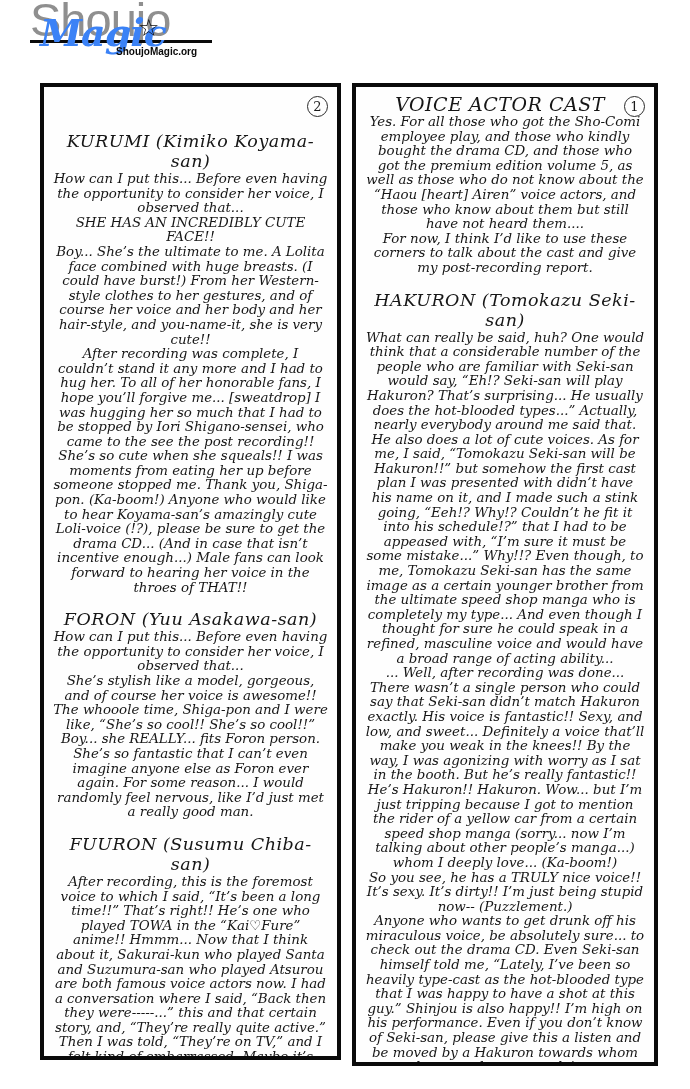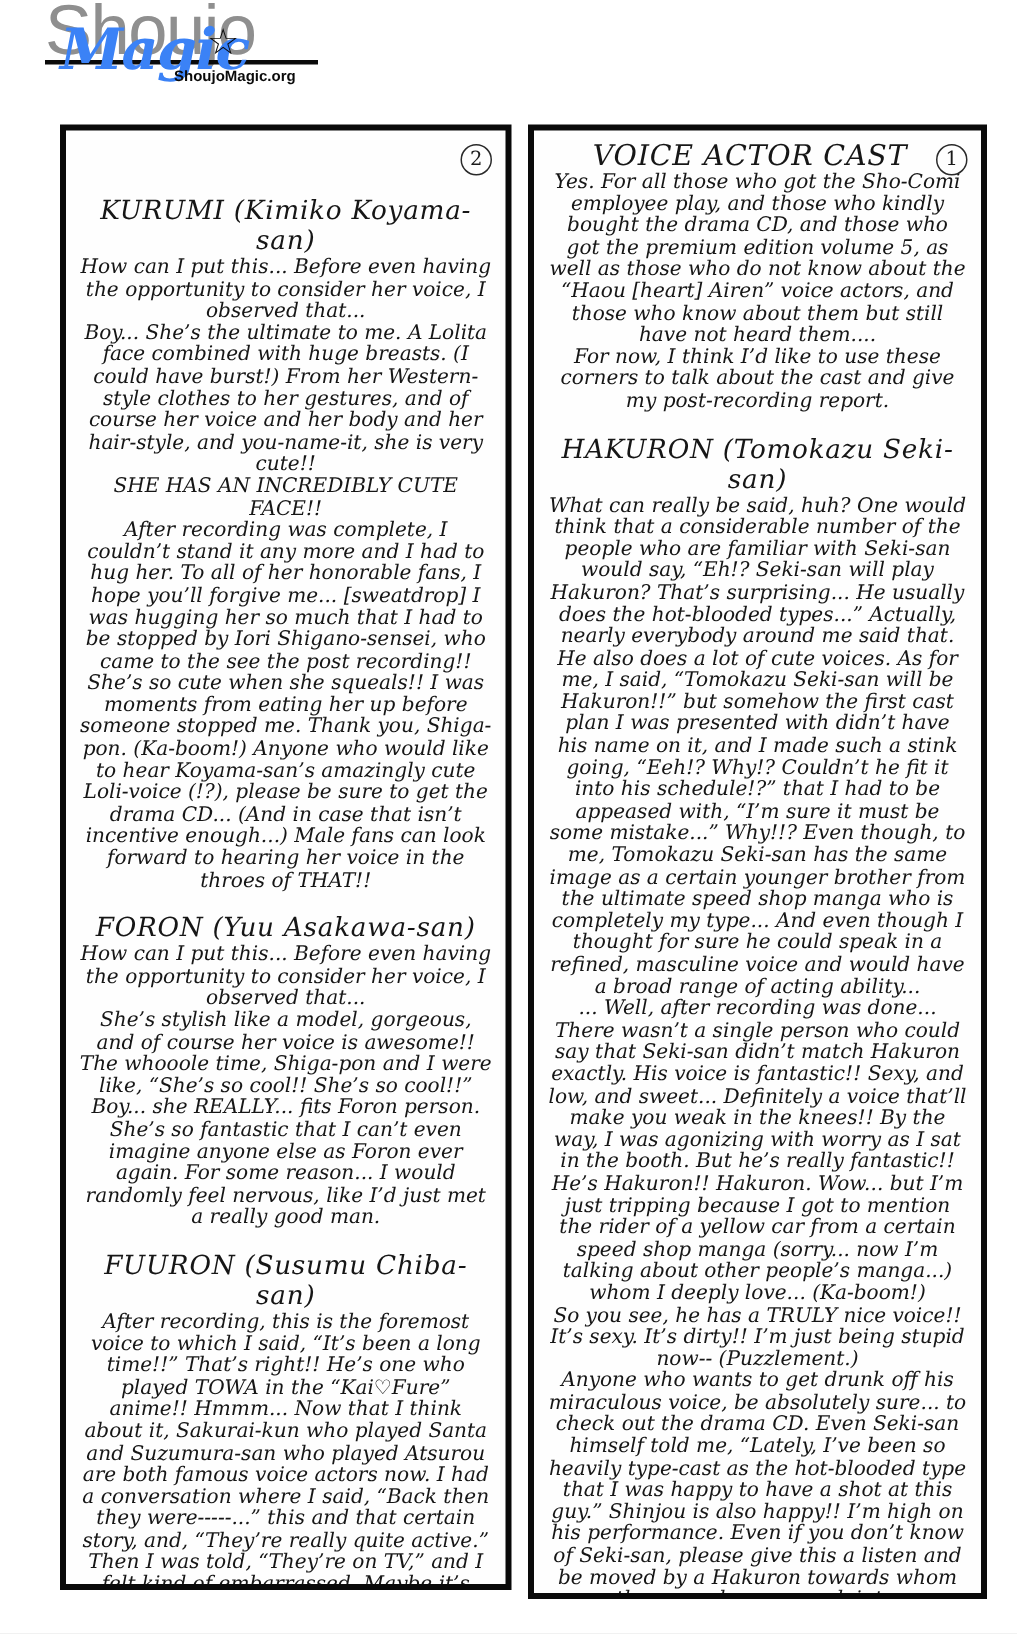--- a/index.html
+++ b/index.html
@@ -100,22 +100,22 @@
   <div class="panel panel-left">
     <div class="circle-num">
       <span>2</span>
     </div>
 
     <div class="body-copy">
 
       <div class="section section-first-left">
         <div class="section-heading">KURUMI (Kimiko Koyama-san)</div>
         <p>How can I put this... Before even having the opportunity to consider her voice, I observed that...</p>
+        <p>SHE HAS AN INCREDIBLY CUTE FACE!!</p>
         <p>Boy... She’s the ultimate to me. A Lolita face combined with huge breasts. (I could have burst!) From her Western-style clothes to her gestures, and of course her voice and her body and her hair-style, and you-name-it, she is very cute!!</p>
-        <p>SHE HAS AN INCREDIBLY CUTE FACE!!</p>
         <p>After recording was complete, I couldn’t stand it any more and I had to hug her. To all of her honorable fans, I hope you’ll forgive me... [sweatdrop] I was hugging her so much that I had to be stopped by Iori Shigano-sensei, who came to the see the post recording!! She’s so cute when she squeals!! I was moments from eating her up before someone stopped me. Thank you, Shiga-pon. (Ka-boom!) Anyone who would like to hear Koyama-san’s amazingly cute Loli-voice (!?), please be sure to get the drama CD... (And in case that isn’t incentive enough...) Male fans can look forward to hearing her voice in the throes of THAT!!</p>
       </div>
 
       <div class="section">
         <div class="section-heading">FORON (Yuu Asakawa-san)</div>
         <p>How can I put this... Before even having the opportunity to consider her voice, I observed that...</p>
         <p>She’s stylish like a model, gorgeous, and of course her voice is awesome!! The whooole time, Shiga-pon and I were like, “She’s so cool!! She’s so cool!!” Boy... she REALLY... fits Foron person.</p>
         <p>She’s so fantastic that I can’t even imagine anyone else as Foron ever again. For some reason... I would randomly feel nervous, like I’d just met a really good man.</p>
       </div>
 

